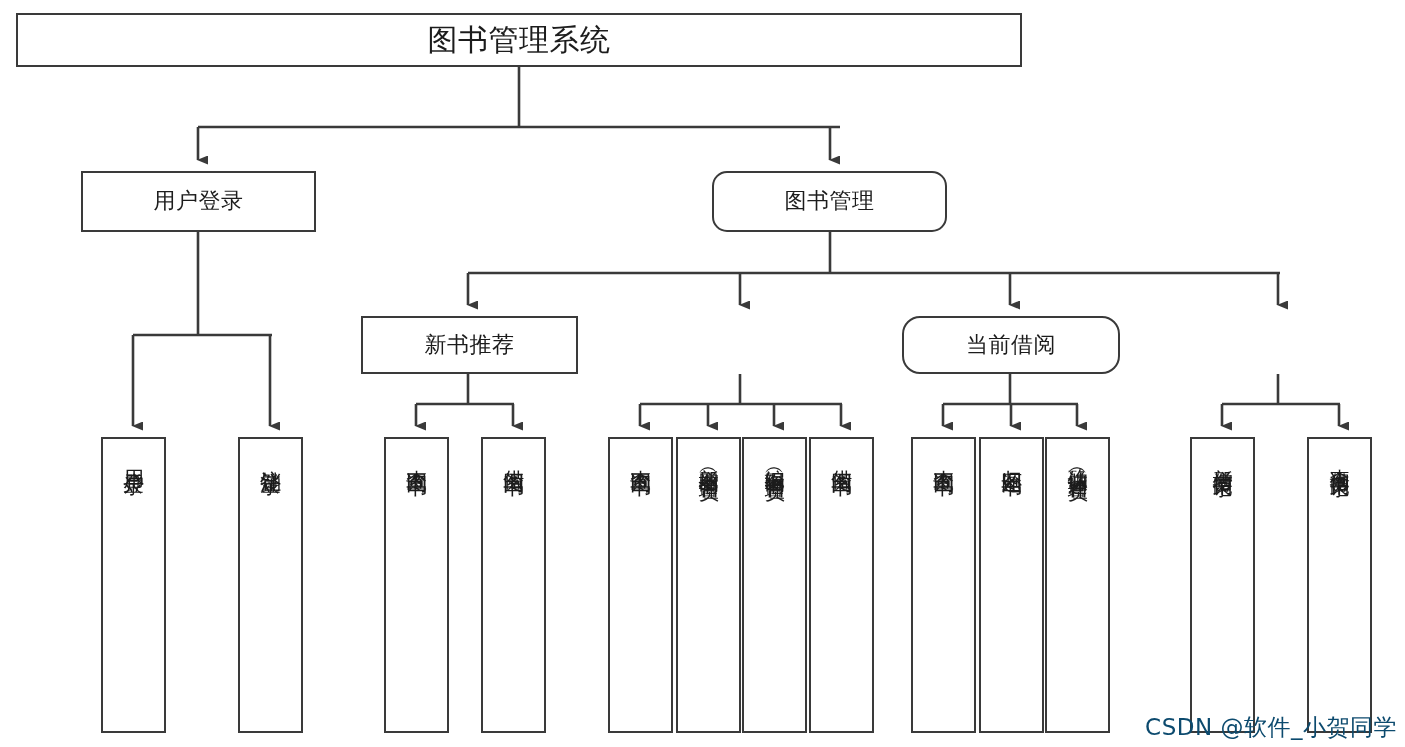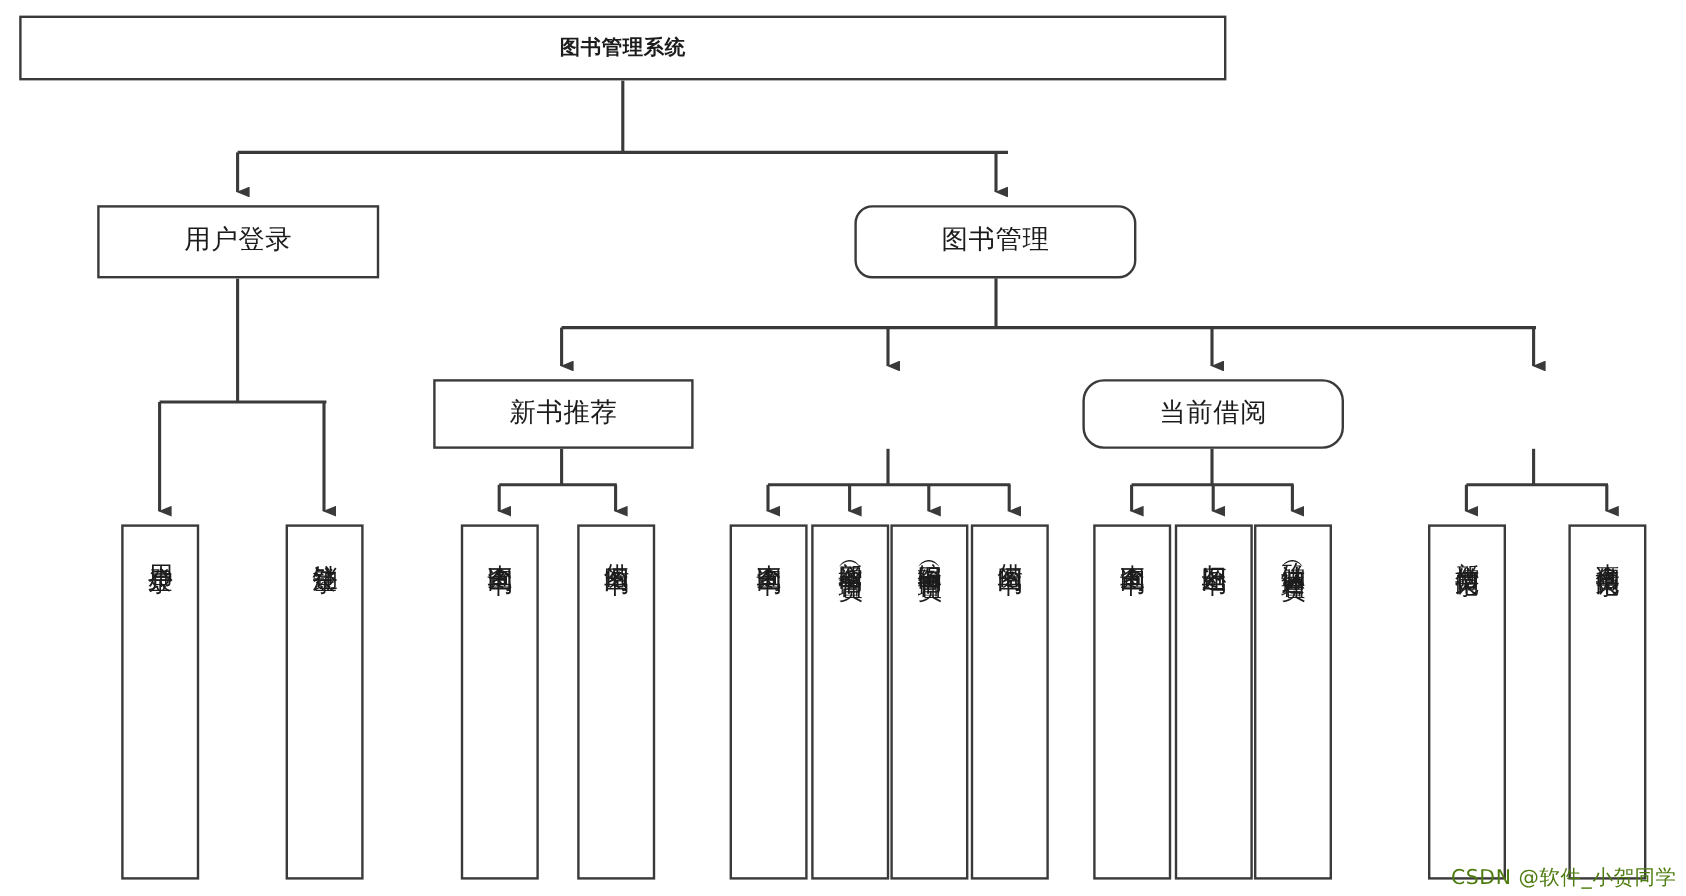--- a/index.html
+++ b/index.html
@@ -43,22 +43,21 @@
     text-align: center;
     line-height: 1.22;
     white-space: pre;
   }
   
   .node.horiz .node-label {
     font-size: 22px;
     letter-spacing: 0.5px;
   }
   .node.root .node-label {
-    font-size: 17px;
-    font-weight: bold;
+    font-size: 30px;
   }
   
   .node.vert {
     align-items: flex-start;
     padding-top: 14px;
   }
   .node.vert .node-label {
     writing-mode: vertical-rl;
     text-orientation: upright;
     font-size: 21px;
@@ -66,22 +65,22 @@
     letter-spacing: 2px;
     white-space: nowrap;
   }
   .node.vert.tall-text .node-label {
     font-size: 20px;
   }
   #watermark {
     position: absolute;
     right: 8px;
     bottom: 4px;
-    font-size: 17px;
-    color: #4d7c0f;
+    font-size: 23px;
+    color: #0c4a6e;
     letter-spacing: 0.5px;
     white-space: nowrap;
     user-select: none;
   }
 </style>
 </head>
 <body>
 
 <div id="diagram-root">
 

